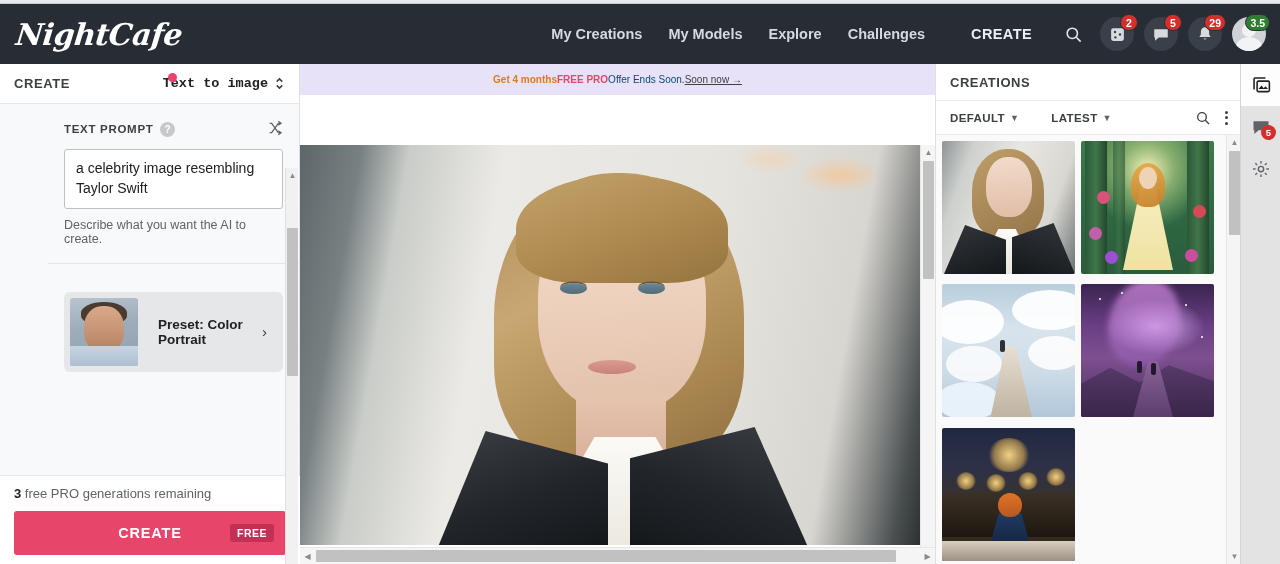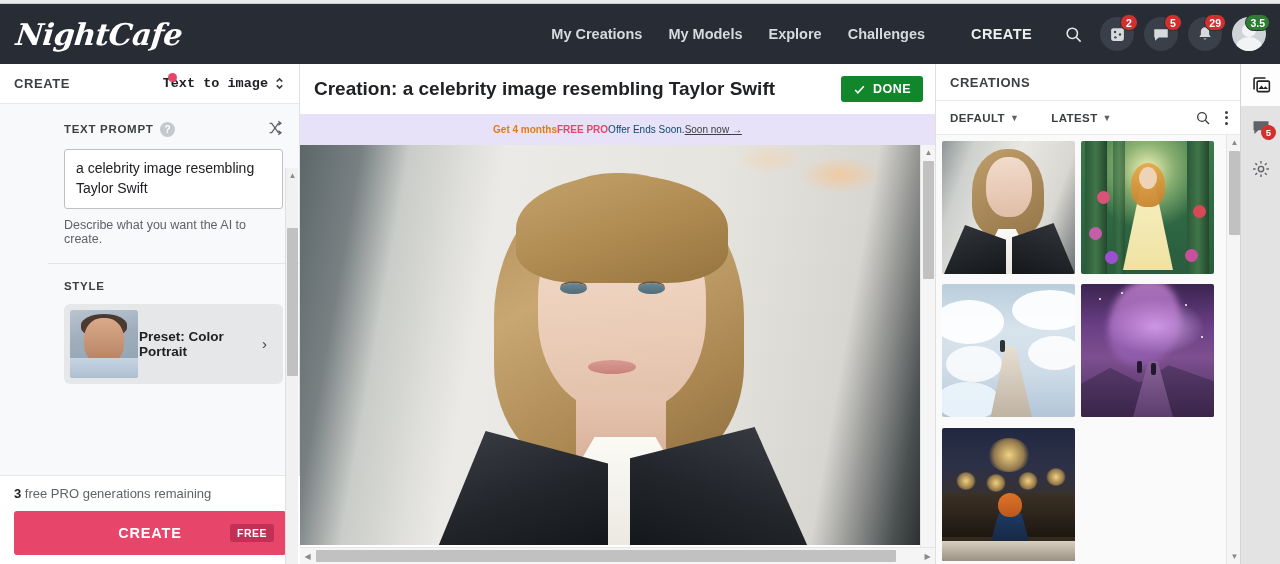--- a/index.html
+++ b/index.html
@@ -140,21 +140,21 @@
   }
   .style-thumb .hair {
     position: absolute; left: 50%; top: 4px; transform: translateX(-50%);
     width: 46px; height: 22px; border-radius: 50% 50% 38% 38%;
     background: #4a3a30;
   }
   .style-thumb .shirt {
     position: absolute; left: 0; bottom: 0; width: 100%; height: 20px;
     background: linear-gradient(180deg,#c7d4e2,#aebfd2);
   }
-  .style-label { margin-left: 1px; font-size: 13.5px; font-weight: 700; color: #202124; }
+  .style-label { margin-left: 20px; font-size: 13.5px; font-weight: 700; color: #202124; }
   .chev-right { margin-left: auto; margin-right: 10px; color: #3c4043; font-size: 15px; }
 
   .settings-head {
     position: absolute; left: 0; bottom: 0; width: 100%;
     padding: 0 16px; height: 32px;
     display: flex; align-items: center;
     background: #f8f9fa; border-top: 1px solid #e3e5e8;
   }
   .caret-down { margin-left: auto; color: #9aa0a6; font-size: 10px; }
 
@@ -536,23 +536,20 @@
             </svg>
           </span>
         </div>
         <div class="prompt-box" placeholder="Describe what you want the AI to create.">a celebrity image resembling Taylor Swift</div>
         <div class="hint">Describe what you want the AI to create.</div>
       </div>
 
       <div class="divider"></div>
 
       <div class="section">
-        <div class="section-head">
-          <span>STYLE</span>
-        </div>
         <div class="style-row">
           <div class="style-thumb">
             <span class="hair"></span>
             <span class="face"></span>
             <span class="shirt"></span>
           </div>
           <div class="style-label">Preset: Color Portrait</div>
           <div class="chev-right">›</div>
         </div>
       </div>
@@ -576,29 +573,20 @@
 
     <div class="sb-scrollbar">
       <div class="arrow-up">▲</div>
       <div class="thumb"></div>
 
     </div>
   </div>
 
   <div class="main">
 
-    <div class="main-head">
-      <div class="main-title">Creation: a celebrity image resembling Taylor Swift</div>
-      <div class="done-btn">
-        <svg width="13" height="13" viewBox="0 0 24 24" fill="none" stroke="#ffffff" stroke-width="3">
-          <polyline points="4,13 9,18 20,6"></polyline>
-        </svg>
-        <span class="t">DONE</span>
-      </div>
-    </div>
 
     <div class="promo">
       <span class="p1">Get 4 months</span>
       <span class="p2">FREE PRO</span>
       <span class="p3">Offer Ends Soon.</span>
       <span class="p4">Soon now →</span>
     </div>
 
     <div class="canvas">
       <div class="photo">

